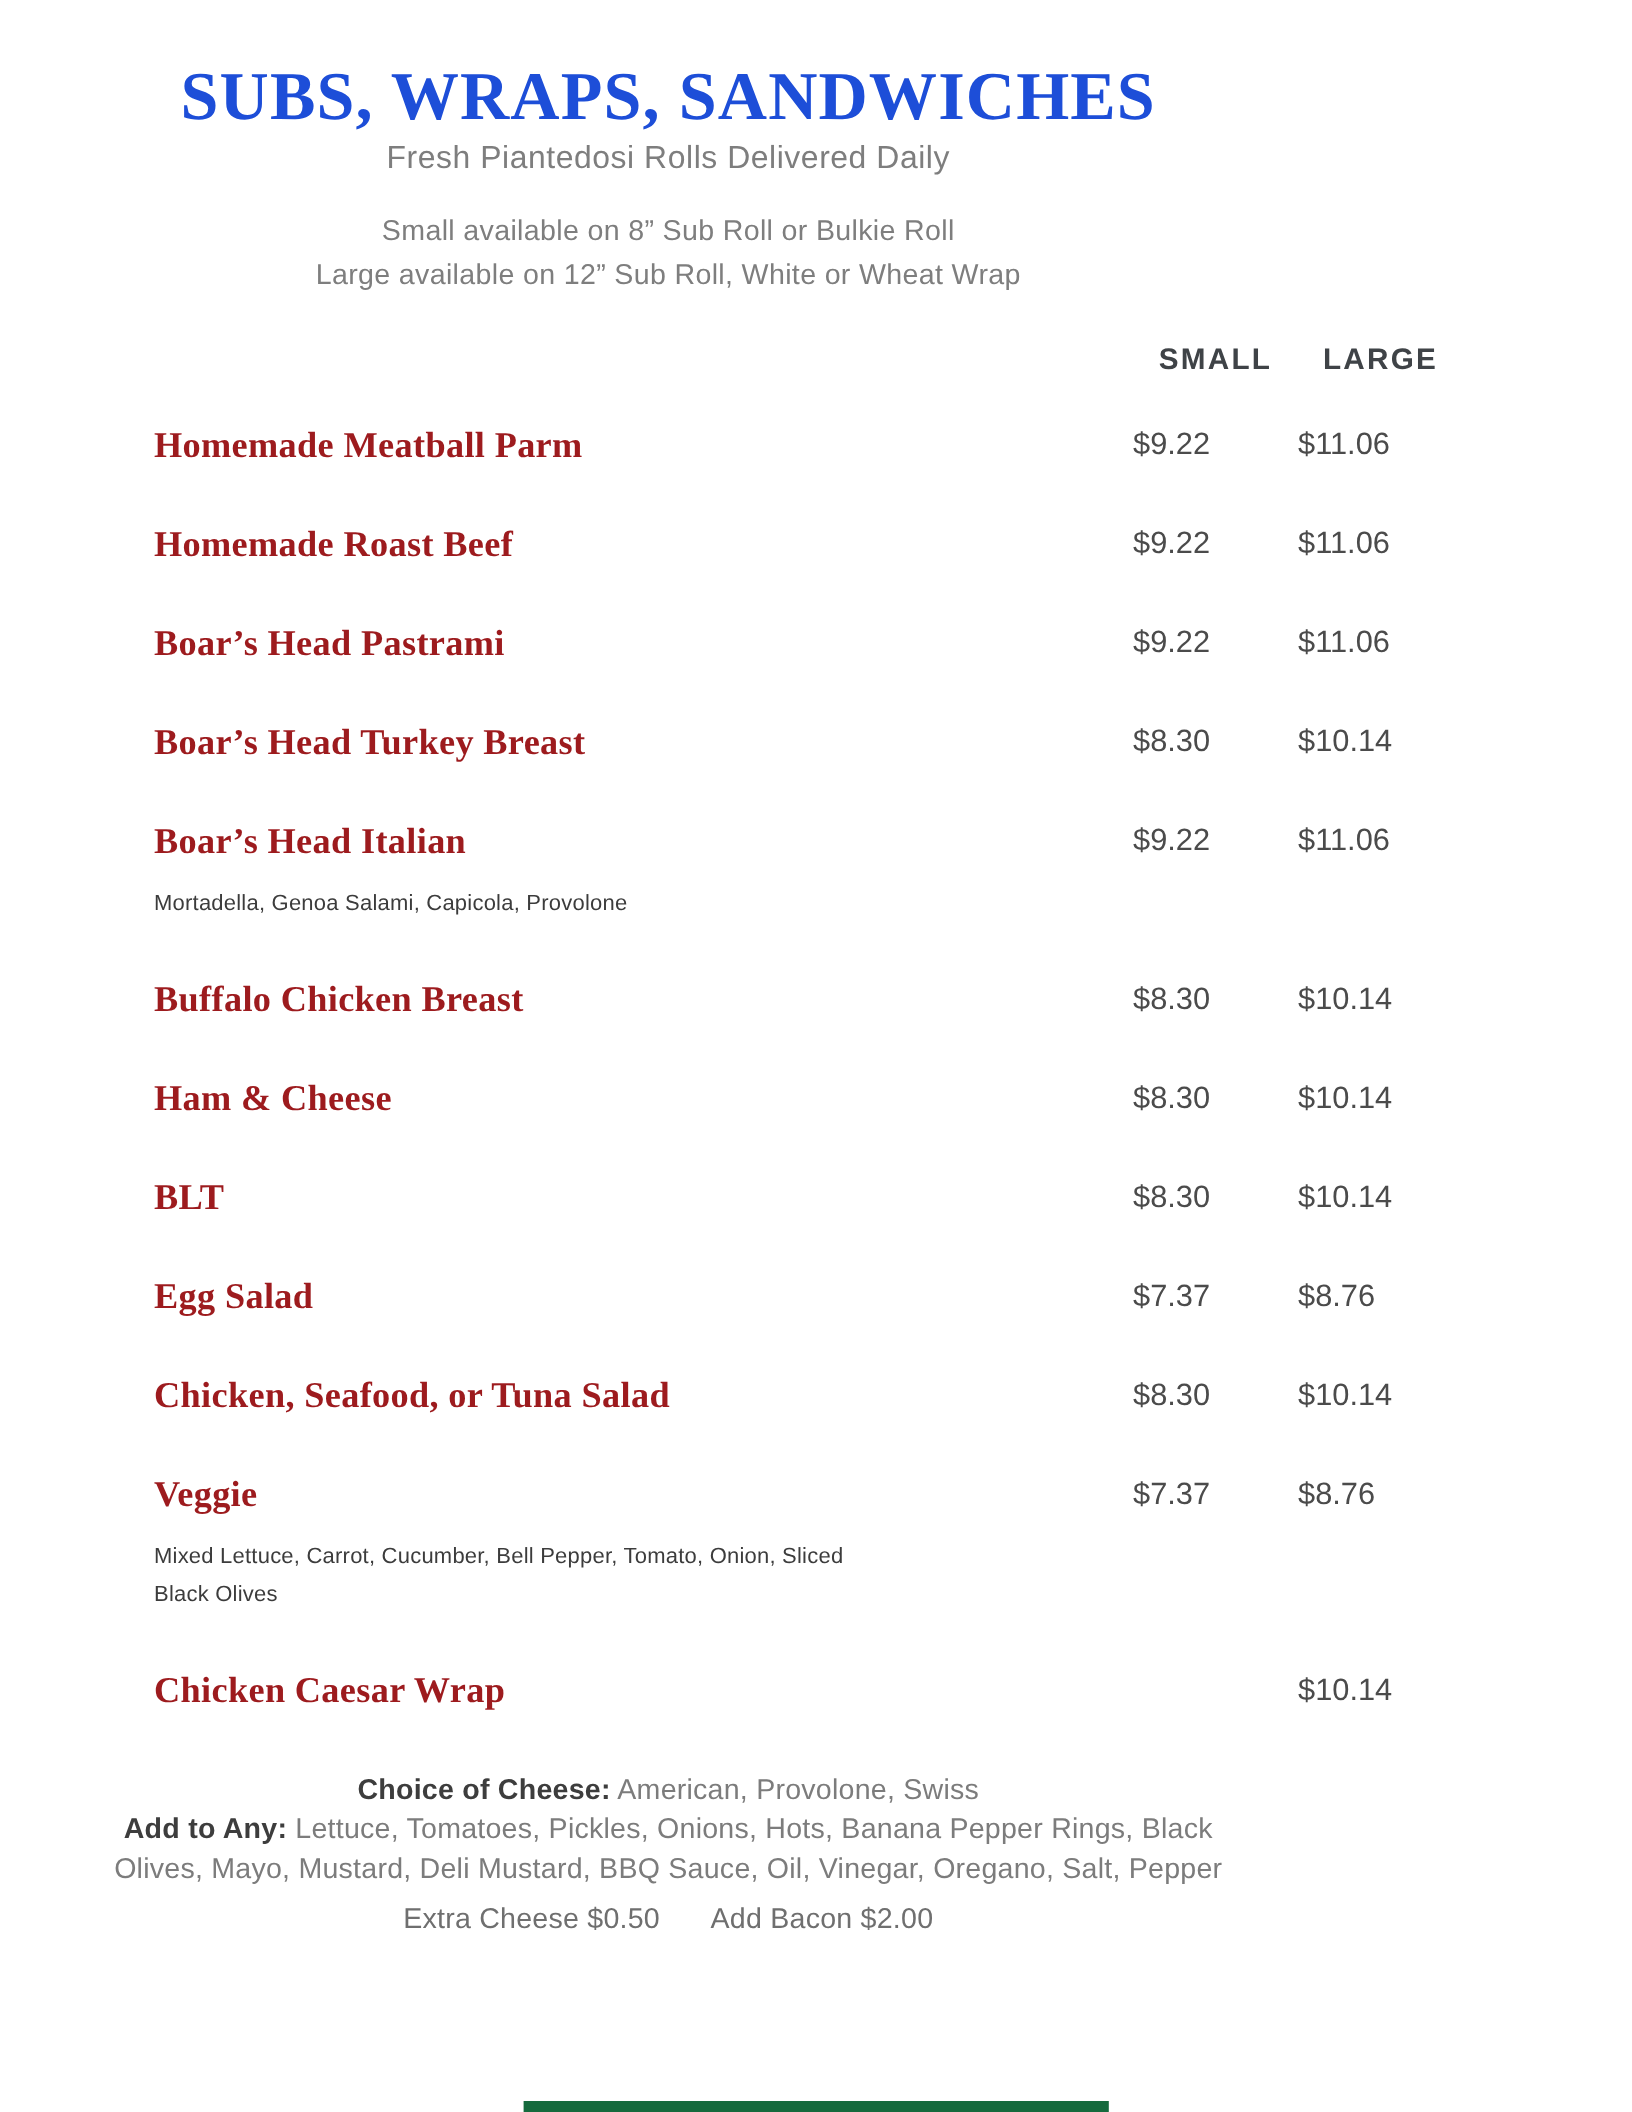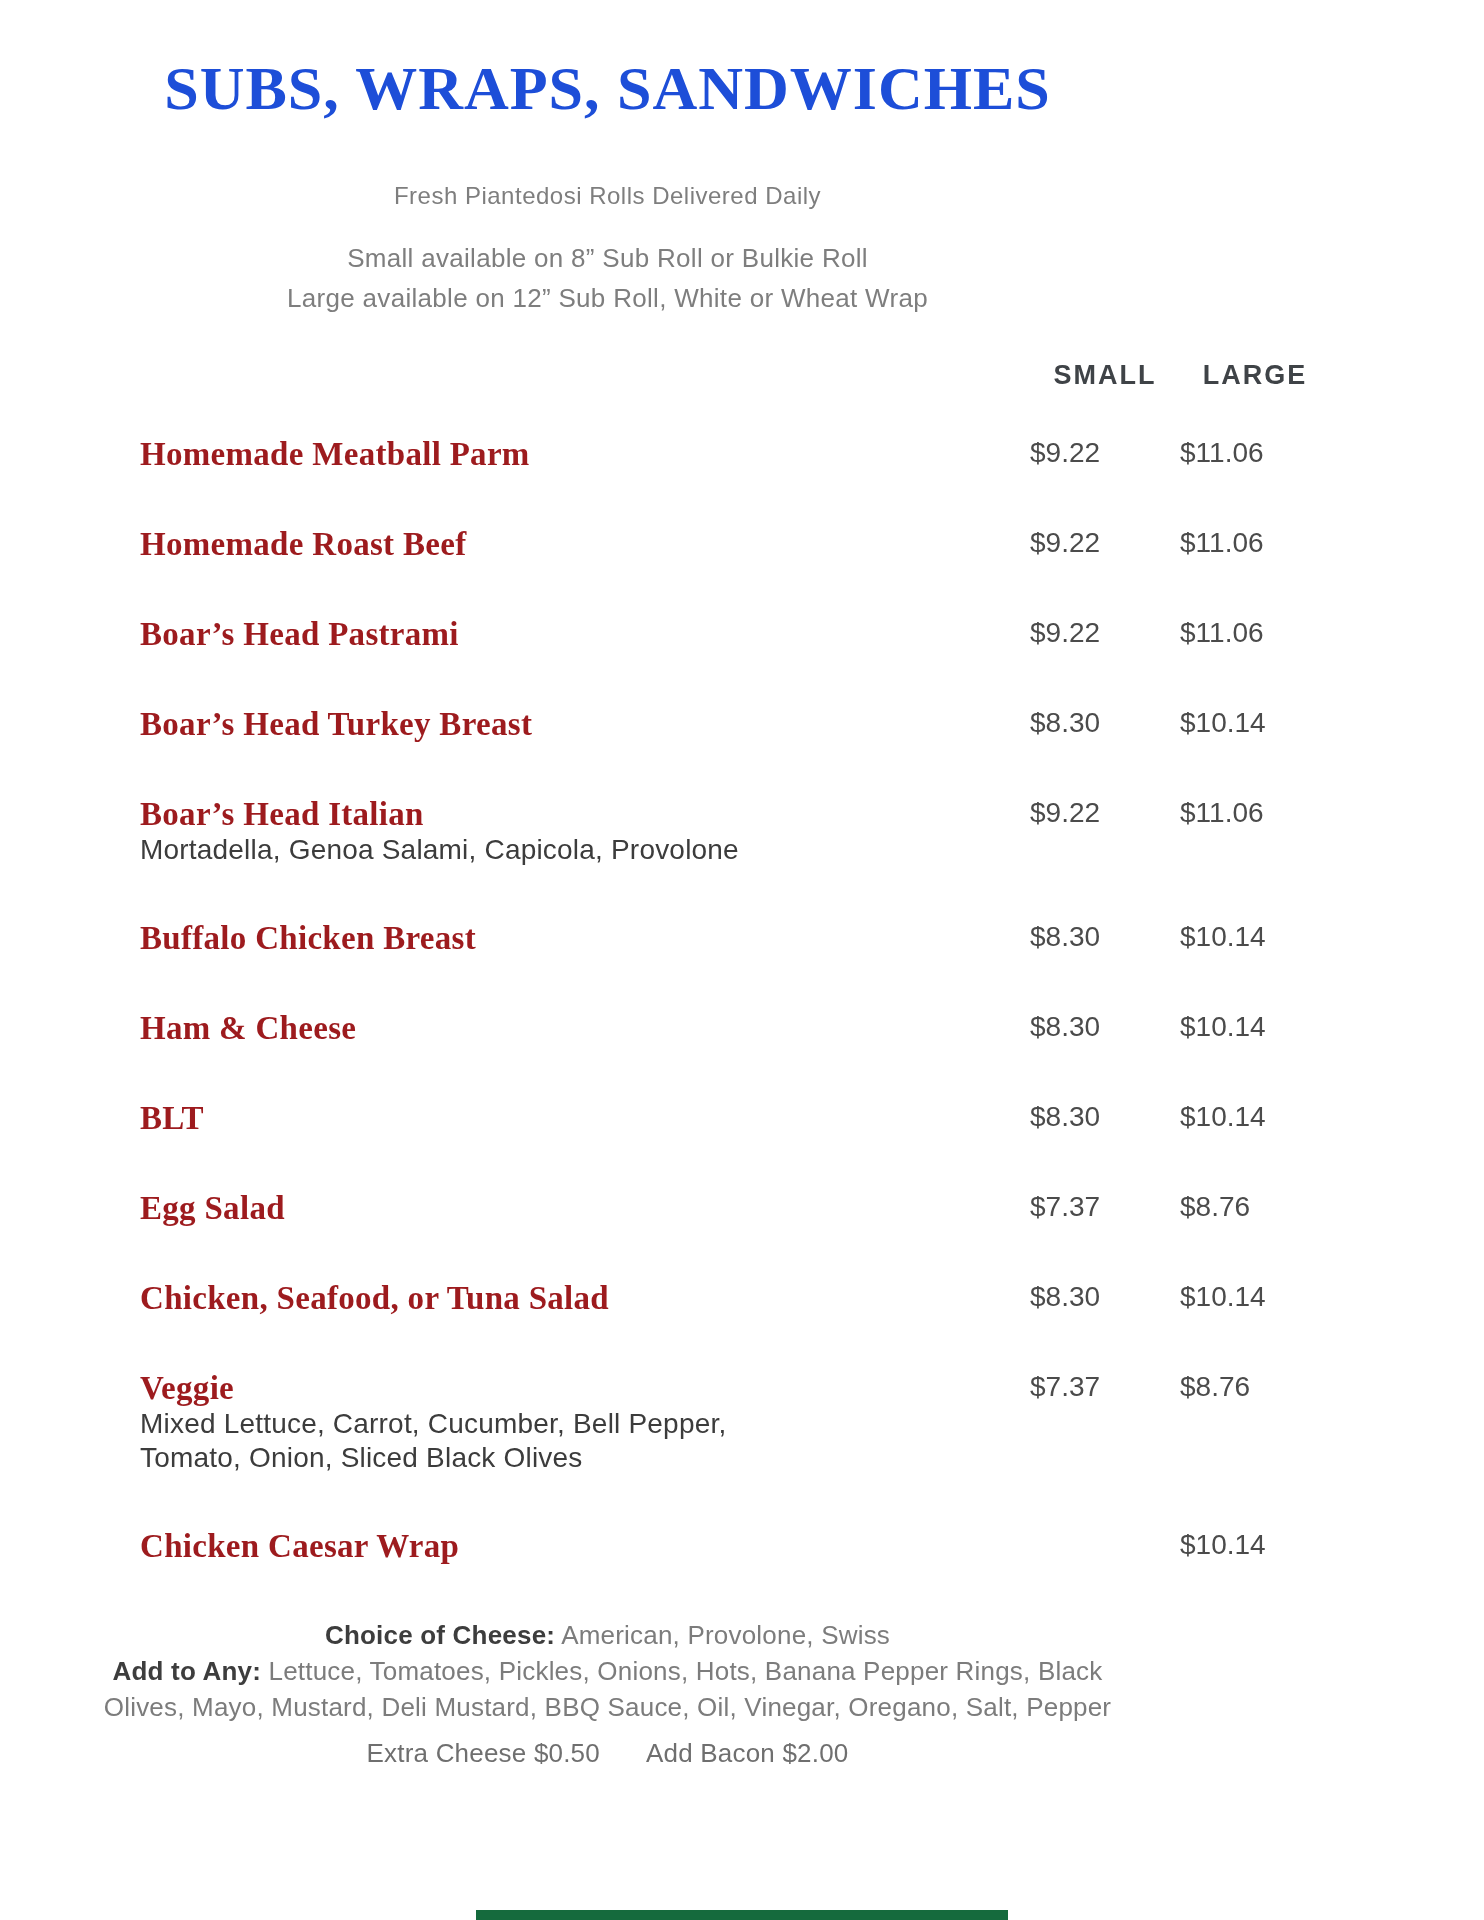--- a/index.html
+++ b/index.html
@@ -12,22 +12,21 @@
   .menu-header { width: 1215px; text-align: center; padding-top: 48px; }
   .page-title {
     font-family: "Liberation Serif", serif;
     font-weight: 700;
     font-size: 62px;
     letter-spacing: 1px;
     color: #1d4ed8;
     line-height: 80px;
   }
   .subtitle {
-    margin-top: 54px;
-    font-size: 24px;
+    font-size: 29px;
     color: #7e7e7e;
     letter-spacing: 0.5px;
     text-align: center;
   }
   .availability { margin-top: 28px; }
   .availability p {
     font-size: 26px;
     color: #7e7e7e;
     line-height: 40px;
     letter-spacing: 0.3px;
@@ -50,21 +49,22 @@
   .item-main { flex: 1; }
   .item-name {
     font-family: "Liberation Serif", serif;
     font-weight: 700;
     font-size: 33px;
     line-height: 38px;
     color: #9d1b1e;
     letter-spacing: 0.3px;
   }
   .item-desc {
-    font-size: 28px;
+    margin-top: 20px;
+    font-size: 20px;
     line-height: 34px;
     color: #3c3c3c;
     max-width: 640px;
     letter-spacing: 0.2px;
   }
   .price {
     width: 150px;
     text-align: left;
     font-size: 28px;
     line-height: 34px;

